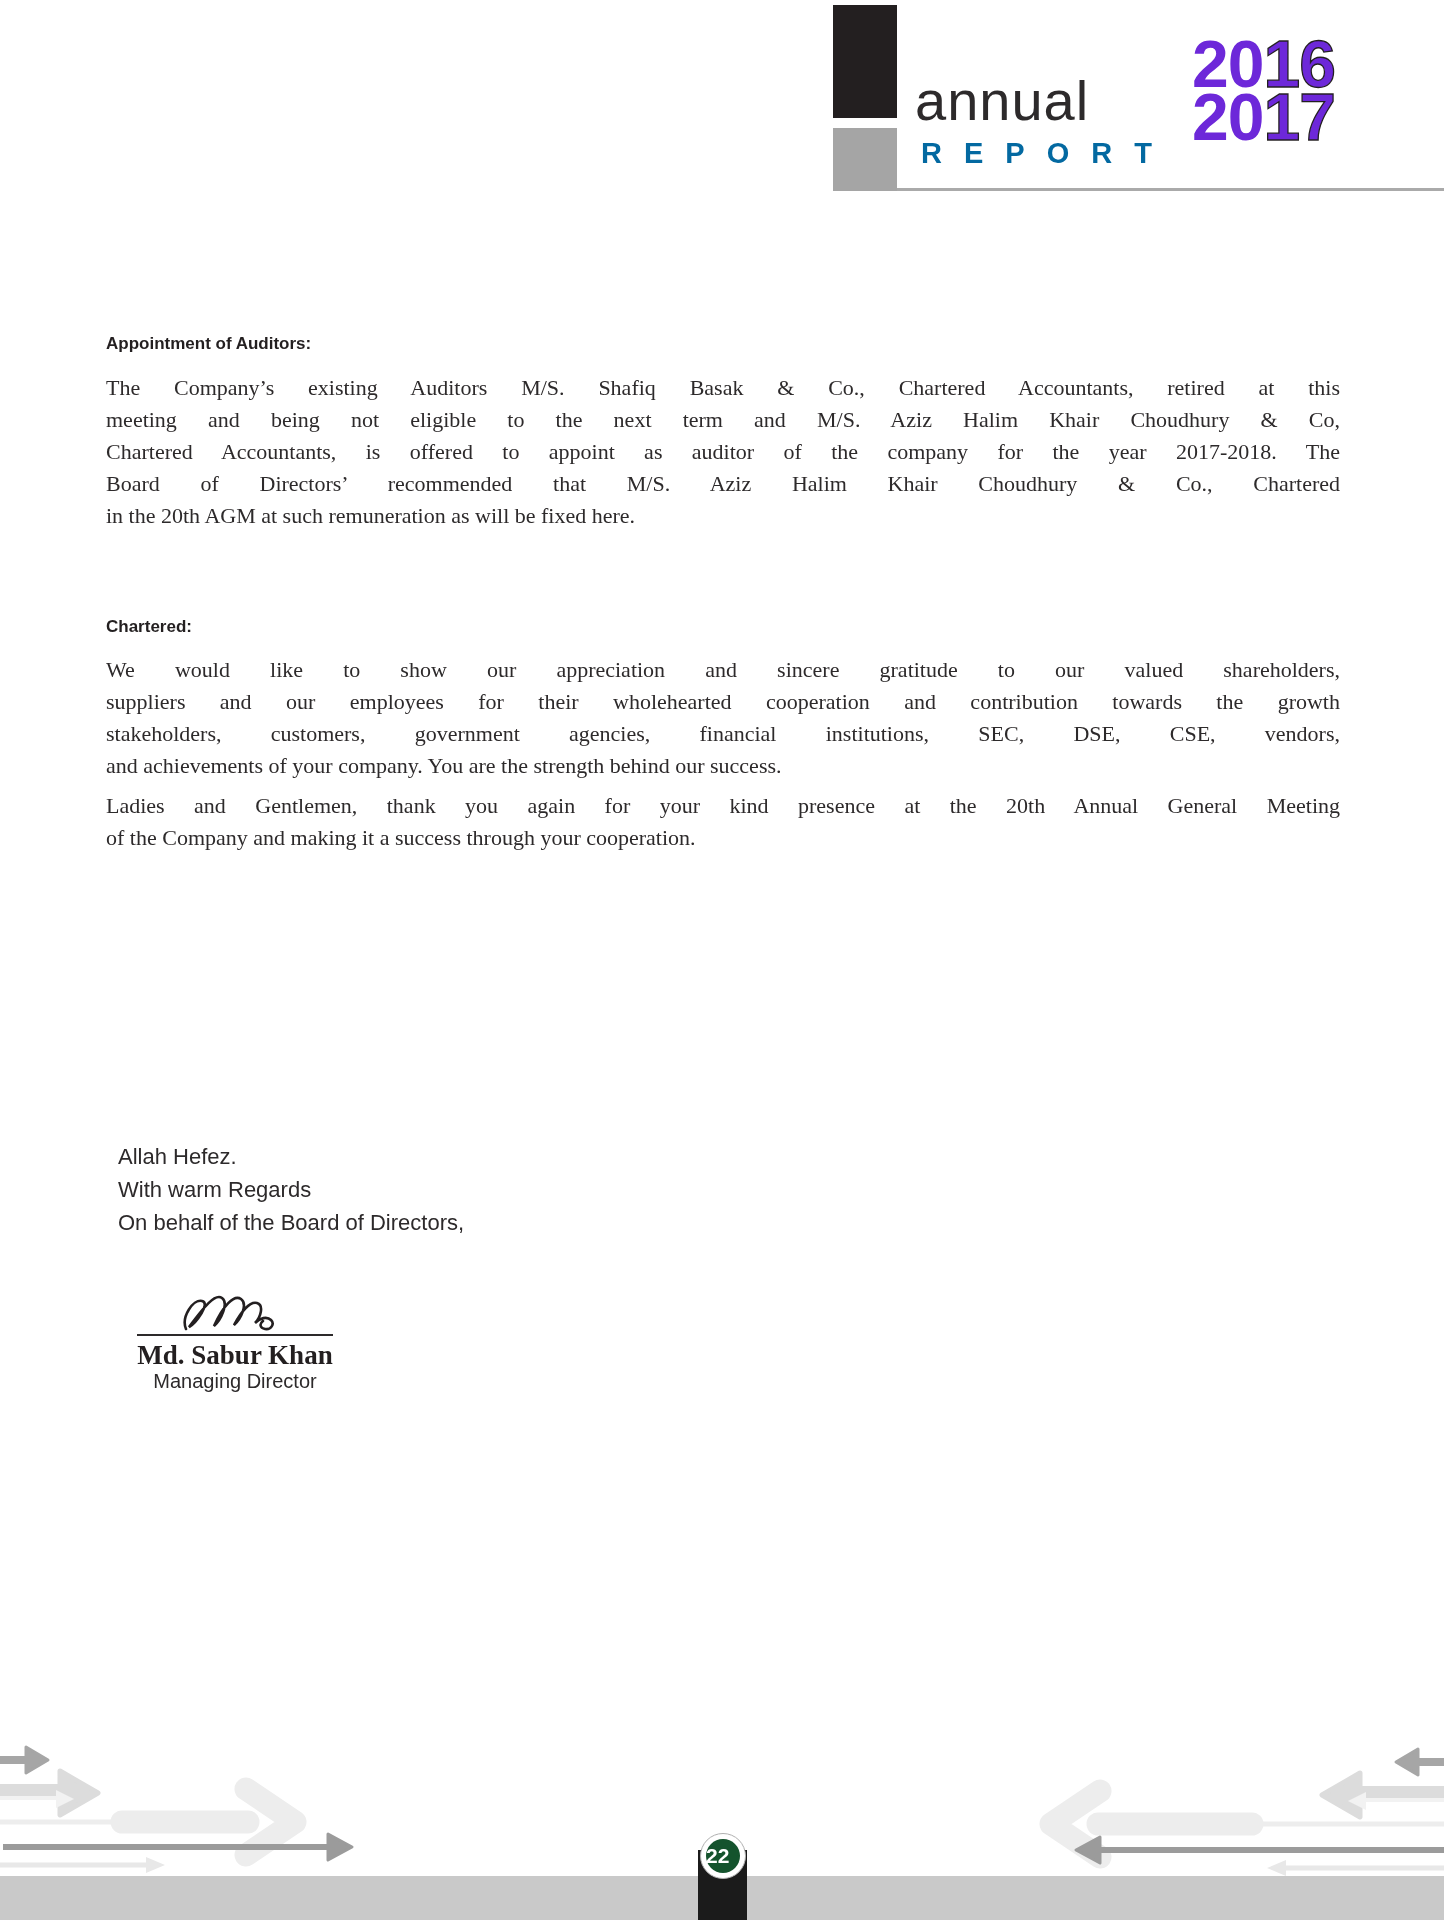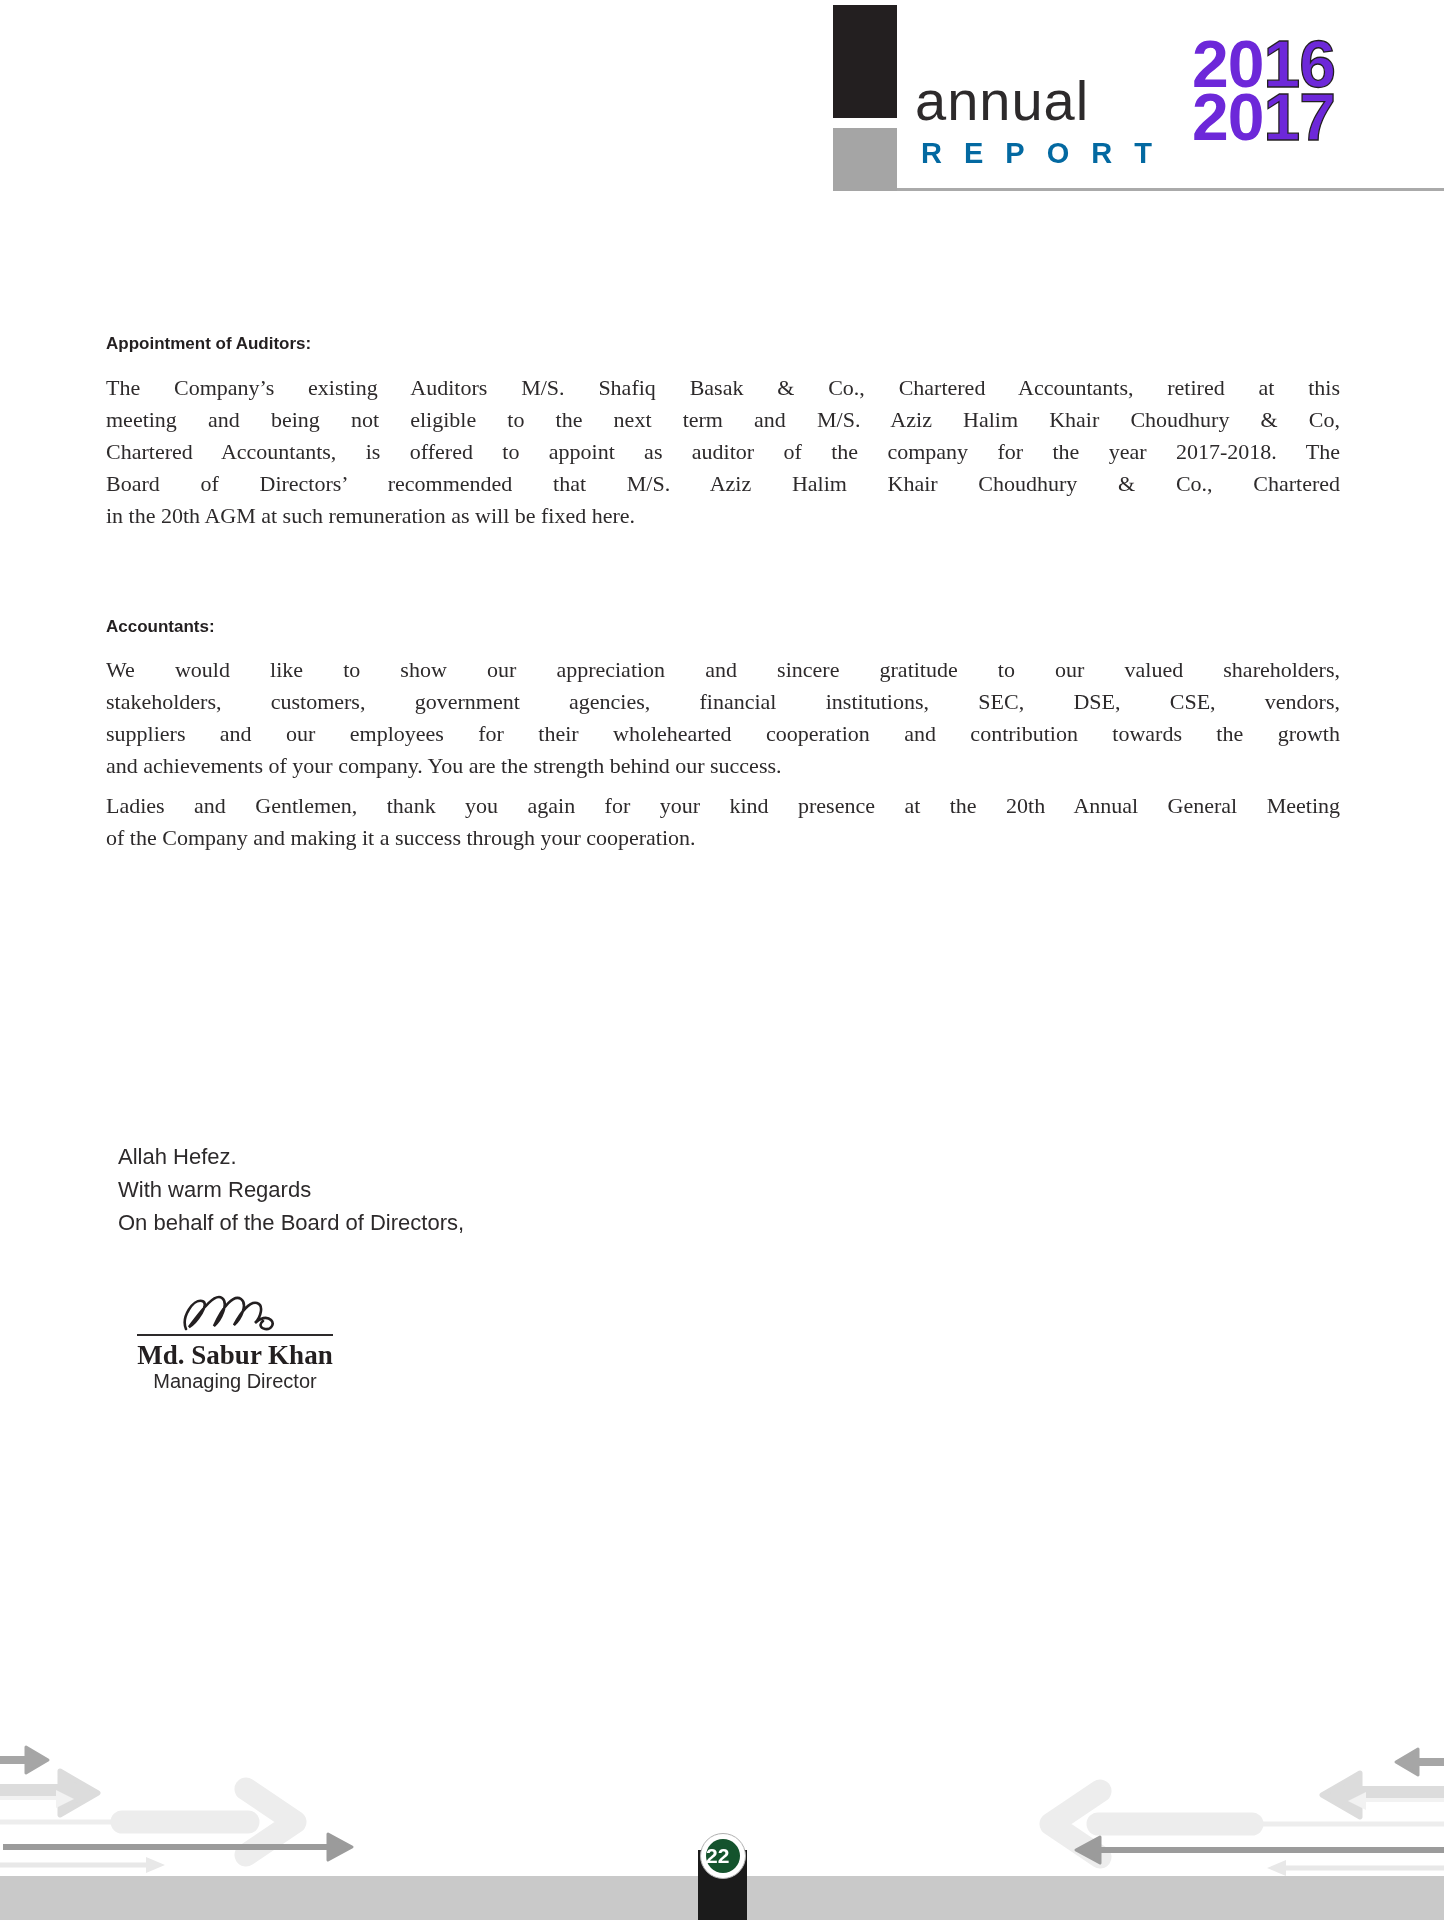--- a/index.html
+++ b/index.html
@@ -66,25 +66,25 @@
 
   <div class="h-sec" style="top:330px;">Appointment of Auditors:</div>
   <div class="para" style="top:372px;">
     <div class="jline">The Company’s existing Auditors M/S. Shafiq Basak &amp; Co., Chartered Accountants, retired at this</div>
     <div class="jline">meeting and being not eligible to the next term and M/S. Aziz Halim Khair Choudhury &amp; Co,</div>
     <div class="jline">Chartered Accountants, is offered to appoint as auditor of the company for the year 2017-2018. The</div>
     <div class="jline">Board of Directors’ recommended that M/S. Aziz Halim Khair Choudhury &amp; Co., Chartered</div>
     <div class="jline end">in the 20th AGM at such remuneration as will be fixed here.</div>
   </div>
 
-  <div class="h-sec" style="top:613px;">Accountants:</div>
+  <div class="h-sec" style="top:613px;">Chartered:</div>
   <div class="para" style="top:654px;">
     <div class="jline">We would like to show our appreciation and sincere gratitude to our valued shareholders,</div>
+    <div class="jline">suppliers and our employees for their wholehearted cooperation and contribution towards the growth</div>
     <div class="jline">stakeholders, customers, government agencies, financial institutions, SEC, DSE, CSE, vendors,</div>
-    <div class="jline">suppliers and our employees for their wholehearted cooperation and contribution towards the growth</div>
     <div class="jline end">and achievements of your company. You are the strength behind our success.</div>
   </div>
   <div class="para" style="top:790px;">
     <div class="jline">Ladies and Gentlemen, thank you again for your kind presence at the 20th Annual General Meeting</div>
     <div class="jline end">of the Company and making it a success through your cooperation.</div>
   </div>
 
   <div class="signoff">
     <div>Allah Hefez.</div>
     <div>With warm Regards</div>

